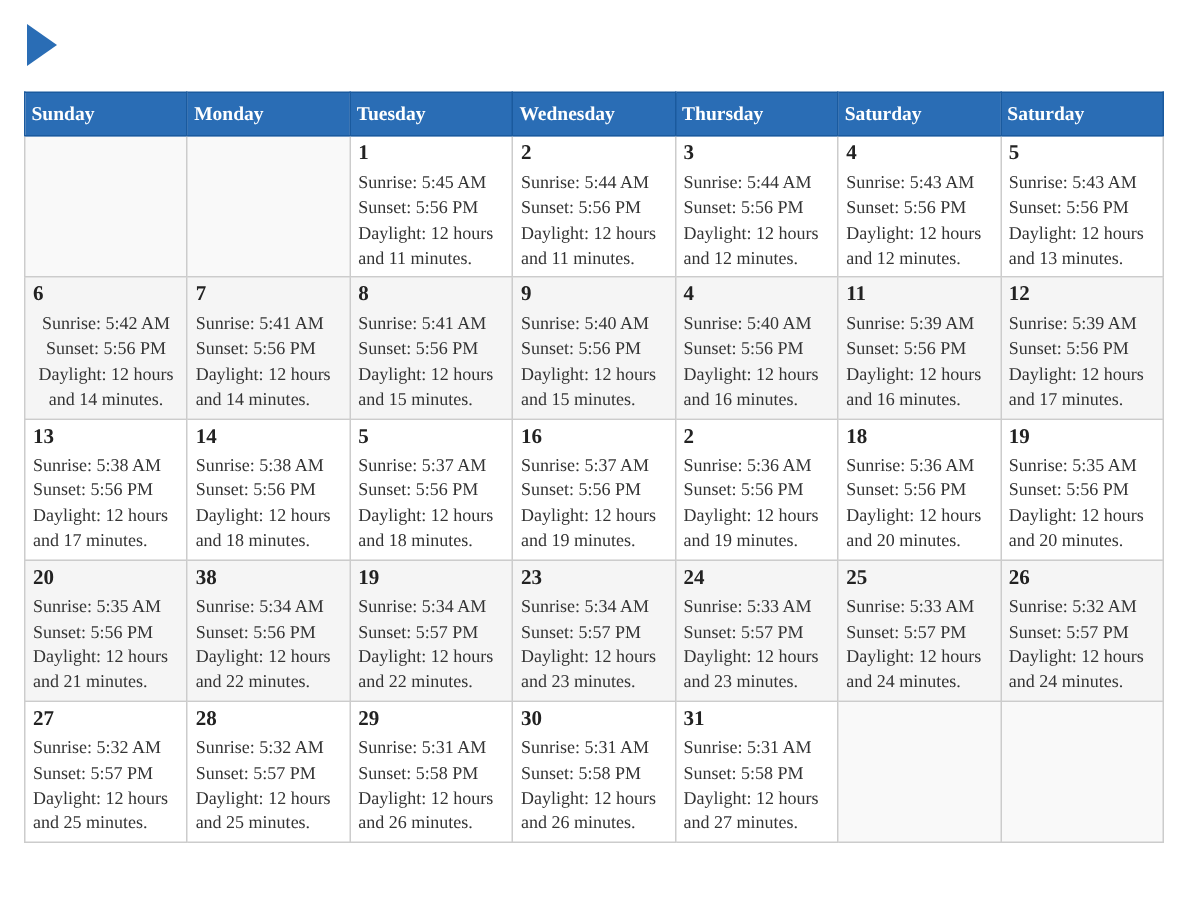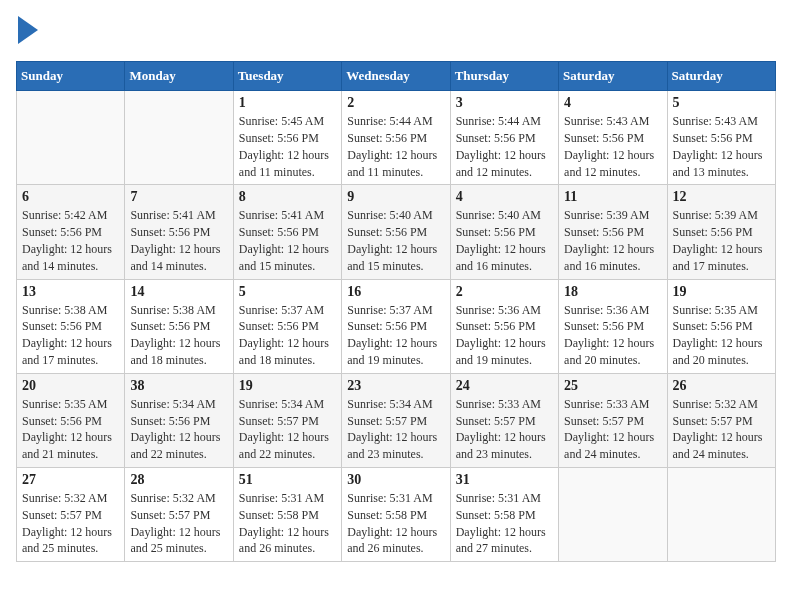--- a/index.html
+++ b/index.html
@@ -156,21 +156,21 @@
         <td>
           <span class="day-number">5</span>
           <div class="day-info" style="white-space: pre-line;">Sunrise: 5:43 AM
 Sunset: 5:56 PM
 Daylight: 12 hours and 13 minutes.</div>
         </td>
       </tr>
       <tr>
         <td>
           <span class="day-number">6</span>
-          <div class="day-info" style="white-space: pre-line;">Sunrise: 5:42 AM
+          <div class="day-info" style="white-space: pre-line; text-align: center;">Sunrise: 5:42 AM
 Sunset: 5:56 PM
 Daylight: 12 hours and 14 minutes.</div>
         </td>
         <td>
           <span class="day-number">7</span>
           <div class="day-info" style="white-space: pre-line;">Sunrise: 5:41 AM
 Sunset: 5:56 PM
 Daylight: 12 hours and 14 minutes.</div>
         </td>
         <td>
@@ -299,21 +299,21 @@
 Sunset: 5:57 PM
 Daylight: 12 hours and 25 minutes.</div>
         </td>
         <td>
           <span class="day-number">28</span>
           <div class="day-info" style="white-space: pre-line;">Sunrise: 5:32 AM
 Sunset: 5:57 PM
 Daylight: 12 hours and 25 minutes.</div>
         </td>
         <td>
-          <span class="day-number">51</span>
+          <span class="day-number">29</span>
           <div class="day-info" style="white-space: pre-line;">Sunrise: 5:31 AM
 Sunset: 5:58 PM
 Daylight: 12 hours and 26 minutes.</div>
         </td>
         <td>
           <span class="day-number">30</span>
           <div class="day-info" style="white-space: pre-line;">Sunrise: 5:31 AM
 Sunset: 5:58 PM
 Daylight: 12 hours and 26 minutes.</div>
         </td>

